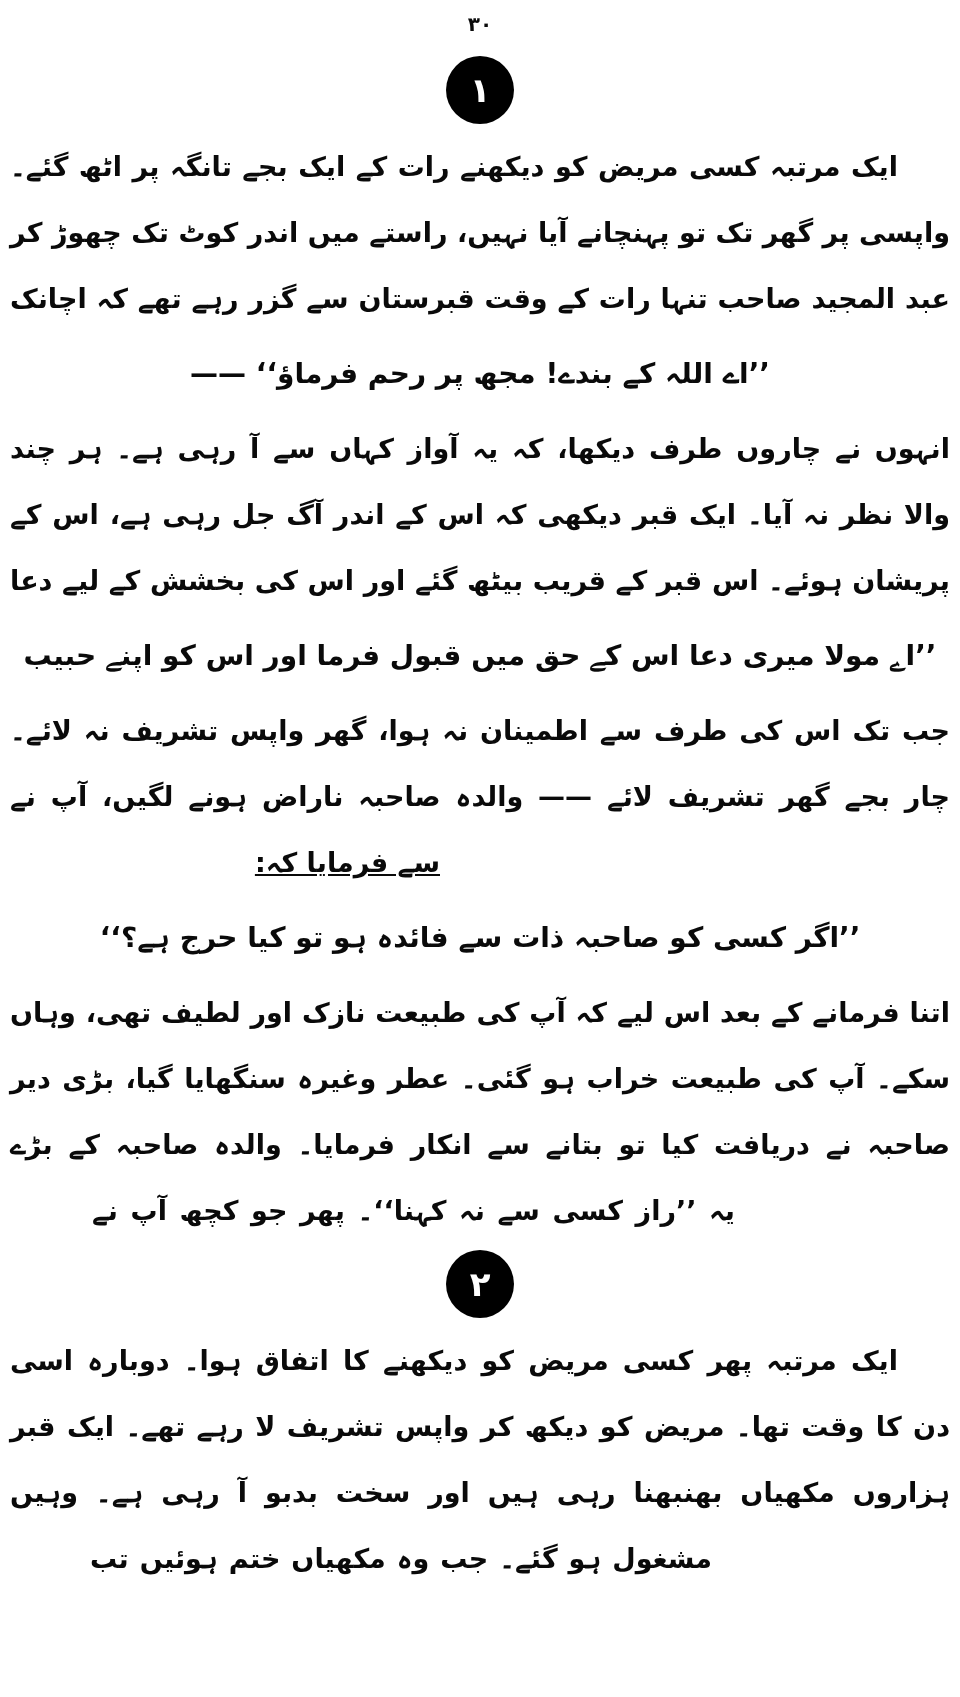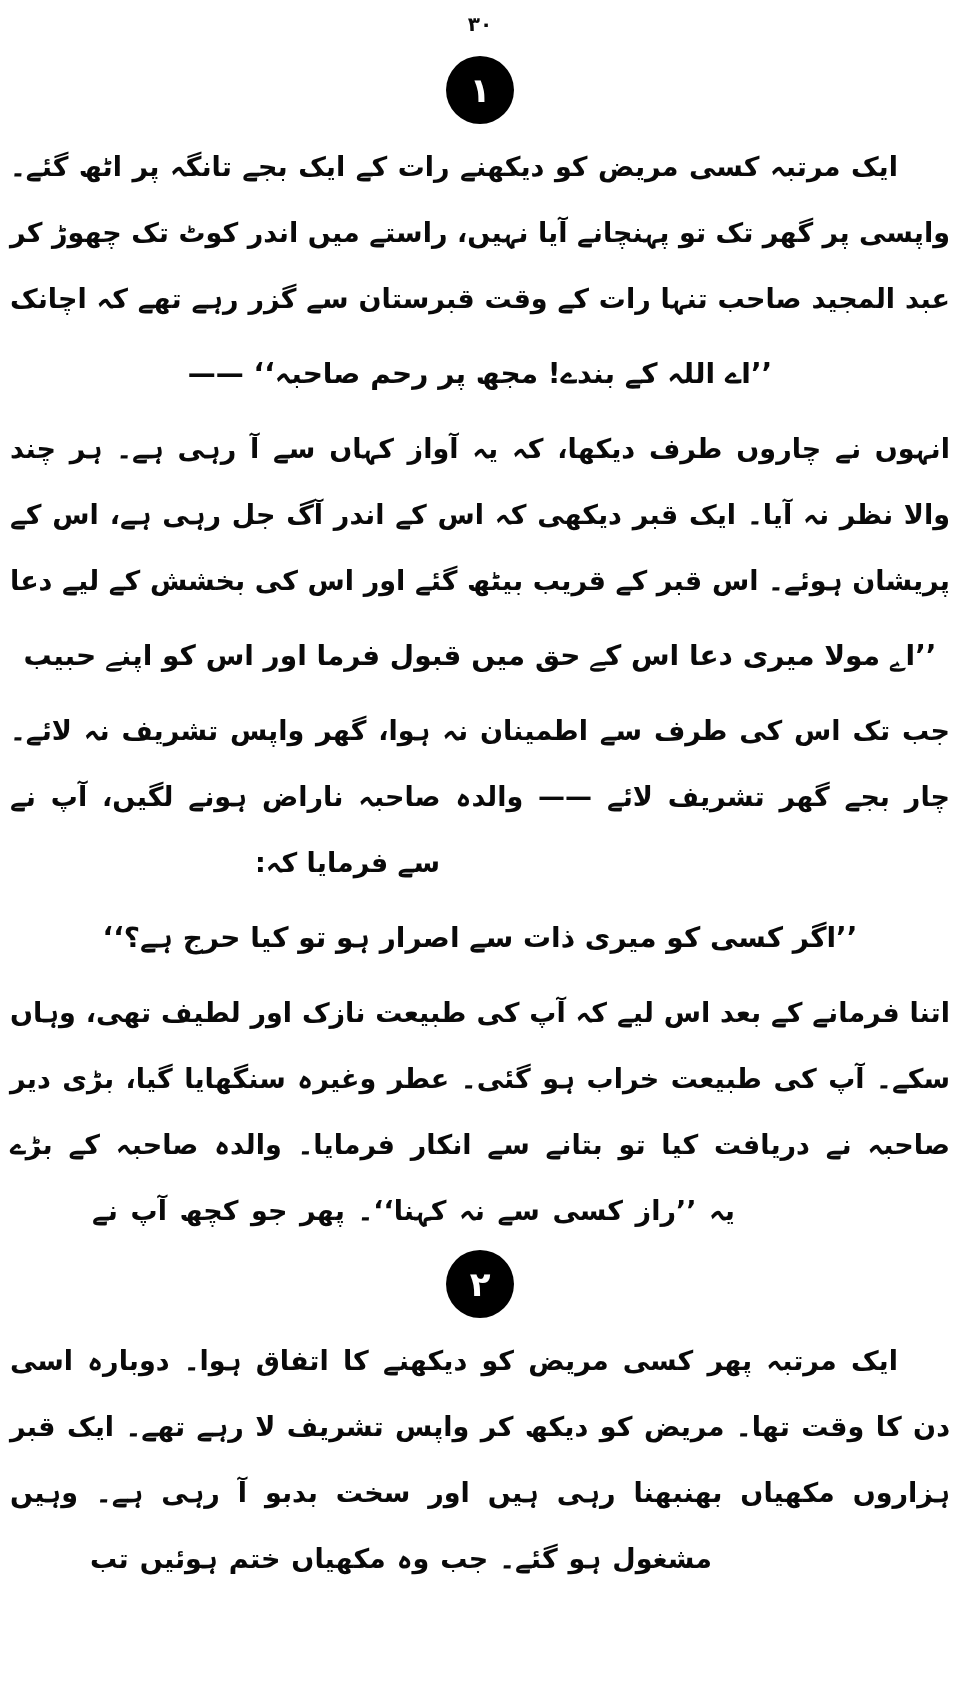--- a/index.html
+++ b/index.html
@@ -31,45 +31,46 @@
   .first{padding-right:62px;}
   .quote{
     height:84px;line-height:84px;
     text-align:center;text-align-last:center;
     font-size:28px;
   }
   .qshift{padding-right:110px;}
   .deep{
     text-align:center;text-align-last:right;
     padding-right:520px;
+    text-decoration:underline;
   }
   .inset{padding-right:225px;padding-left:92px;}
   .end2{padding-right:248px;padding-left:90px;}
 </style>
 </head>
 <body>
 
 <div class="page">
 
   <div class="pageno">٣٠</div>
 
   <div class="badge">١</div>
 
   <div class="line first">ایک مرتبہ کسی مریض کو دیکھنے رات کے ایک بجے تانگہ پر اٹھ گئے۔ لے جانے والا</div>
   <div class="line">واپسی پر گھر تک تو پہنچانے آیا نہیں، راستے میں اندر کوٹ تک چھوڑ کر واپس چلا گیا اور مولانا</div>
   <div class="line">عبد المجید صاحب تنہا رات کے وقت قبرستان سے گزر رہے تھے کہ اچانک کسی کی آواز آئی:</div>
-  <div class="line quote">’’اے اللہ کے بندے! مجھ پر رحم صاحبہ‘‘ ——</div>
+  <div class="line quote">’’اے اللہ کے بندے! مجھ پر رحم فرماؤ‘‘ ——</div>
   <div class="line">انہوں نے چاروں طرف دیکھا، کہ یہ آواز کہاں سے آ رہی ہے۔ ہر چند تلاش کیا لیکن کوئی کہنے</div>
   <div class="line">والا نظر نہ آیا۔ ایک قبر دیکھی کہ اس کے اندر آگ جل رہی ہے، اس کے قریب گئے۔ یہ دیکھ کر</div>
   <div class="line">پریشان ہوئے۔ اس قبر کے قریب بیٹھ گئے اور اس کی بخشش کے لیے دعا فرمانے لگے اور فرمایا:</div>
   <div class="line quote">’’اے مولا میری دعا اس کے حق میں قبول فرما اور اس کو اپنے حبیب کریم ﷺ</div>
   <div class="line">جب تک اس کی طرف سے اطمینان نہ ہوا، گھر واپس تشریف نہ لائے۔ اطمینان ہونے پر صبح</div>
   <div class="line">چار بجے گھر تشریف لائے —— والدہ صاحبہ ناراض ہونے لگیں، آپ نے نہایت خندہ پیشانی</div>
   <div class="line deep">سے فرمایا کہ:</div>
-  <div class="line quote">’’اگر کسی کو میری ذات سے اصرار ہو تو کیا حرج ہے؟‘‘</div>
+  <div class="line quote">’’اگر کسی کو صاحبہ ذات سے فائدہ ہو تو کیا حرج ہے؟‘‘</div>
   <div class="line">اتنا فرمانے کے بعد اس لیے کہ آپ کی طبیعت نازک اور لطیف تھی، وہاں کے متعفن کو برداشت نہ کر</div>
   <div class="line">سکے۔ آپ کی طبیعت خراب ہو گئی۔ عطر وغیرہ سنگھایا گیا، بڑی دیر کے بعد طبیعت سنبھلی، والدہ</div>
   <div class="line">صاحبہ نے دریافت کیا تو بتانے سے انکار فرمایا۔ والدہ صاحبہ کے بڑے اصرار پر اس وعدے پر فرمایا کہ</div>
   <div class="line inset">یہ ’’راز کسی سے نہ کہنا‘‘۔ پھر جو کچھ آپ نے دیکھا تھا سب بتا دیا۔</div>
 
   <div class="badge badge2">٢</div>
 
   <div class="line first">ایک مرتبہ پھر کسی مریض کو دیکھنے کا اتفاق ہوا۔ دوبارہ اسی قبرستان سے ہی گزر ہوا۔</div>
   <div class="line">دن کا وقت تھا۔ مریض کو دیکھ کر واپس تشریف لا رہے تھے۔ ایک قبر کو دیکھا کہ اس کے اندر</div>
   <div class="line">ہزاروں مکھیاں بھنبھنا رہی ہیں اور سخت بدبو آ رہی ہے۔ وہیں تشریف فرما ہوئے اور دعا میں</div>

